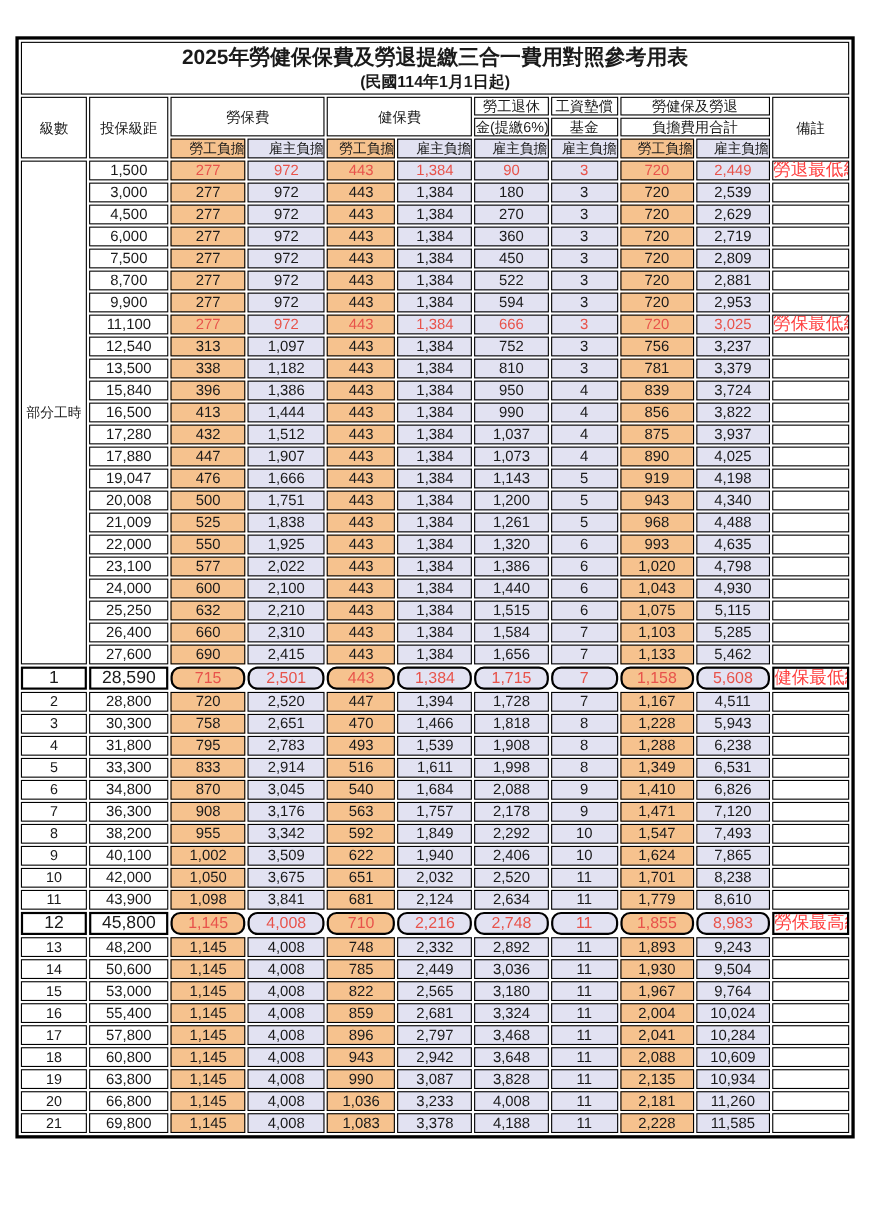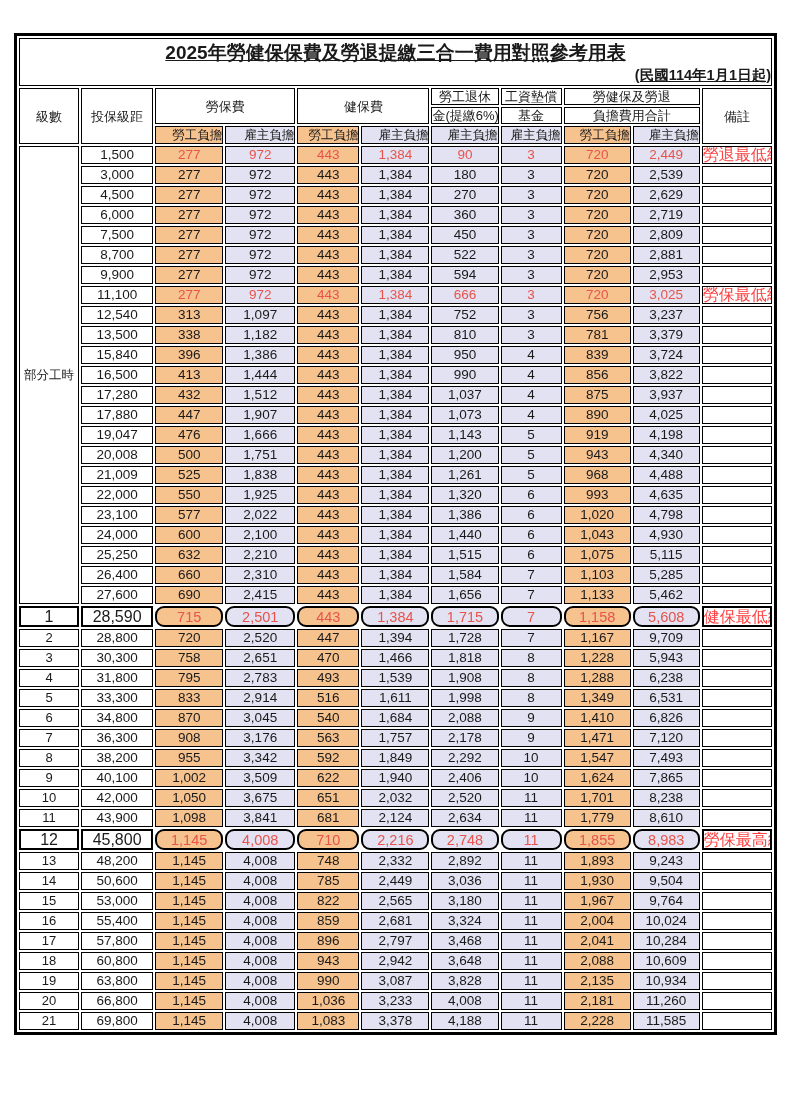--- a/index.html
+++ b/index.html
@@ -28,23 +28,23 @@
   td{
     border:1.5px solid var(--line);
     text-align:center;
     vertical-align:middle;
     padding:0;
     overflow:hidden;
     white-space:nowrap;
     background:#fff;
   }
   
-  td.title-cell{height:48px;text-decoration:underline;}
+  td.title-cell{height:48px;}
   .title{font-size:19px;font-weight:bold;line-height:26px;}
-  .subtitle{font-size:14.5px;font-weight:bold;line-height:19px;text-align:right;}
+  .subtitle{font-size:14.5px;font-weight:bold;line-height:19px;}
   
   thead td.h{font-size:13px;height:16px;line-height:15px;font-weight:normal;}
   thead td.sub{font-size:12.5px;height:17px;line-height:16px;text-align:right;}
   .emp{background:var(--emp-bg);}
   .er{background:var(--er-bg);}
   
   tbody td{font-size:13.5px;height:16.5px;line-height:16px;}
   tbody td.level{font-size:13px;}
   tbody td.level.group{font-size:12.5px;}
   tbody td.bracket{font-size:13.5px;}
@@ -399,21 +399,21 @@
         <tr>
           <td class="level">2</td>
           <td class="bracket">28,800</td>
           <td class="val emp">720</td>
           <td class="val er">2,520</td>
           <td class="val emp">447</td>
           <td class="val er">1,394</td>
           <td class="val er">1,728</td>
           <td class="val er">7</td>
           <td class="val emp">1,167</td>
-          <td class="val er">9,709</td>
+          <td class="val er">4,511</td>
           <td class="remark"></td>
         </tr>
         <tr>
           <td class="level">3</td>
           <td class="bracket">30,300</td>
           <td class="val emp">758</td>
           <td class="val er">2,651</td>
           <td class="val emp">470</td>
           <td class="val er">1,466</td>
           <td class="val er">1,818</td>

